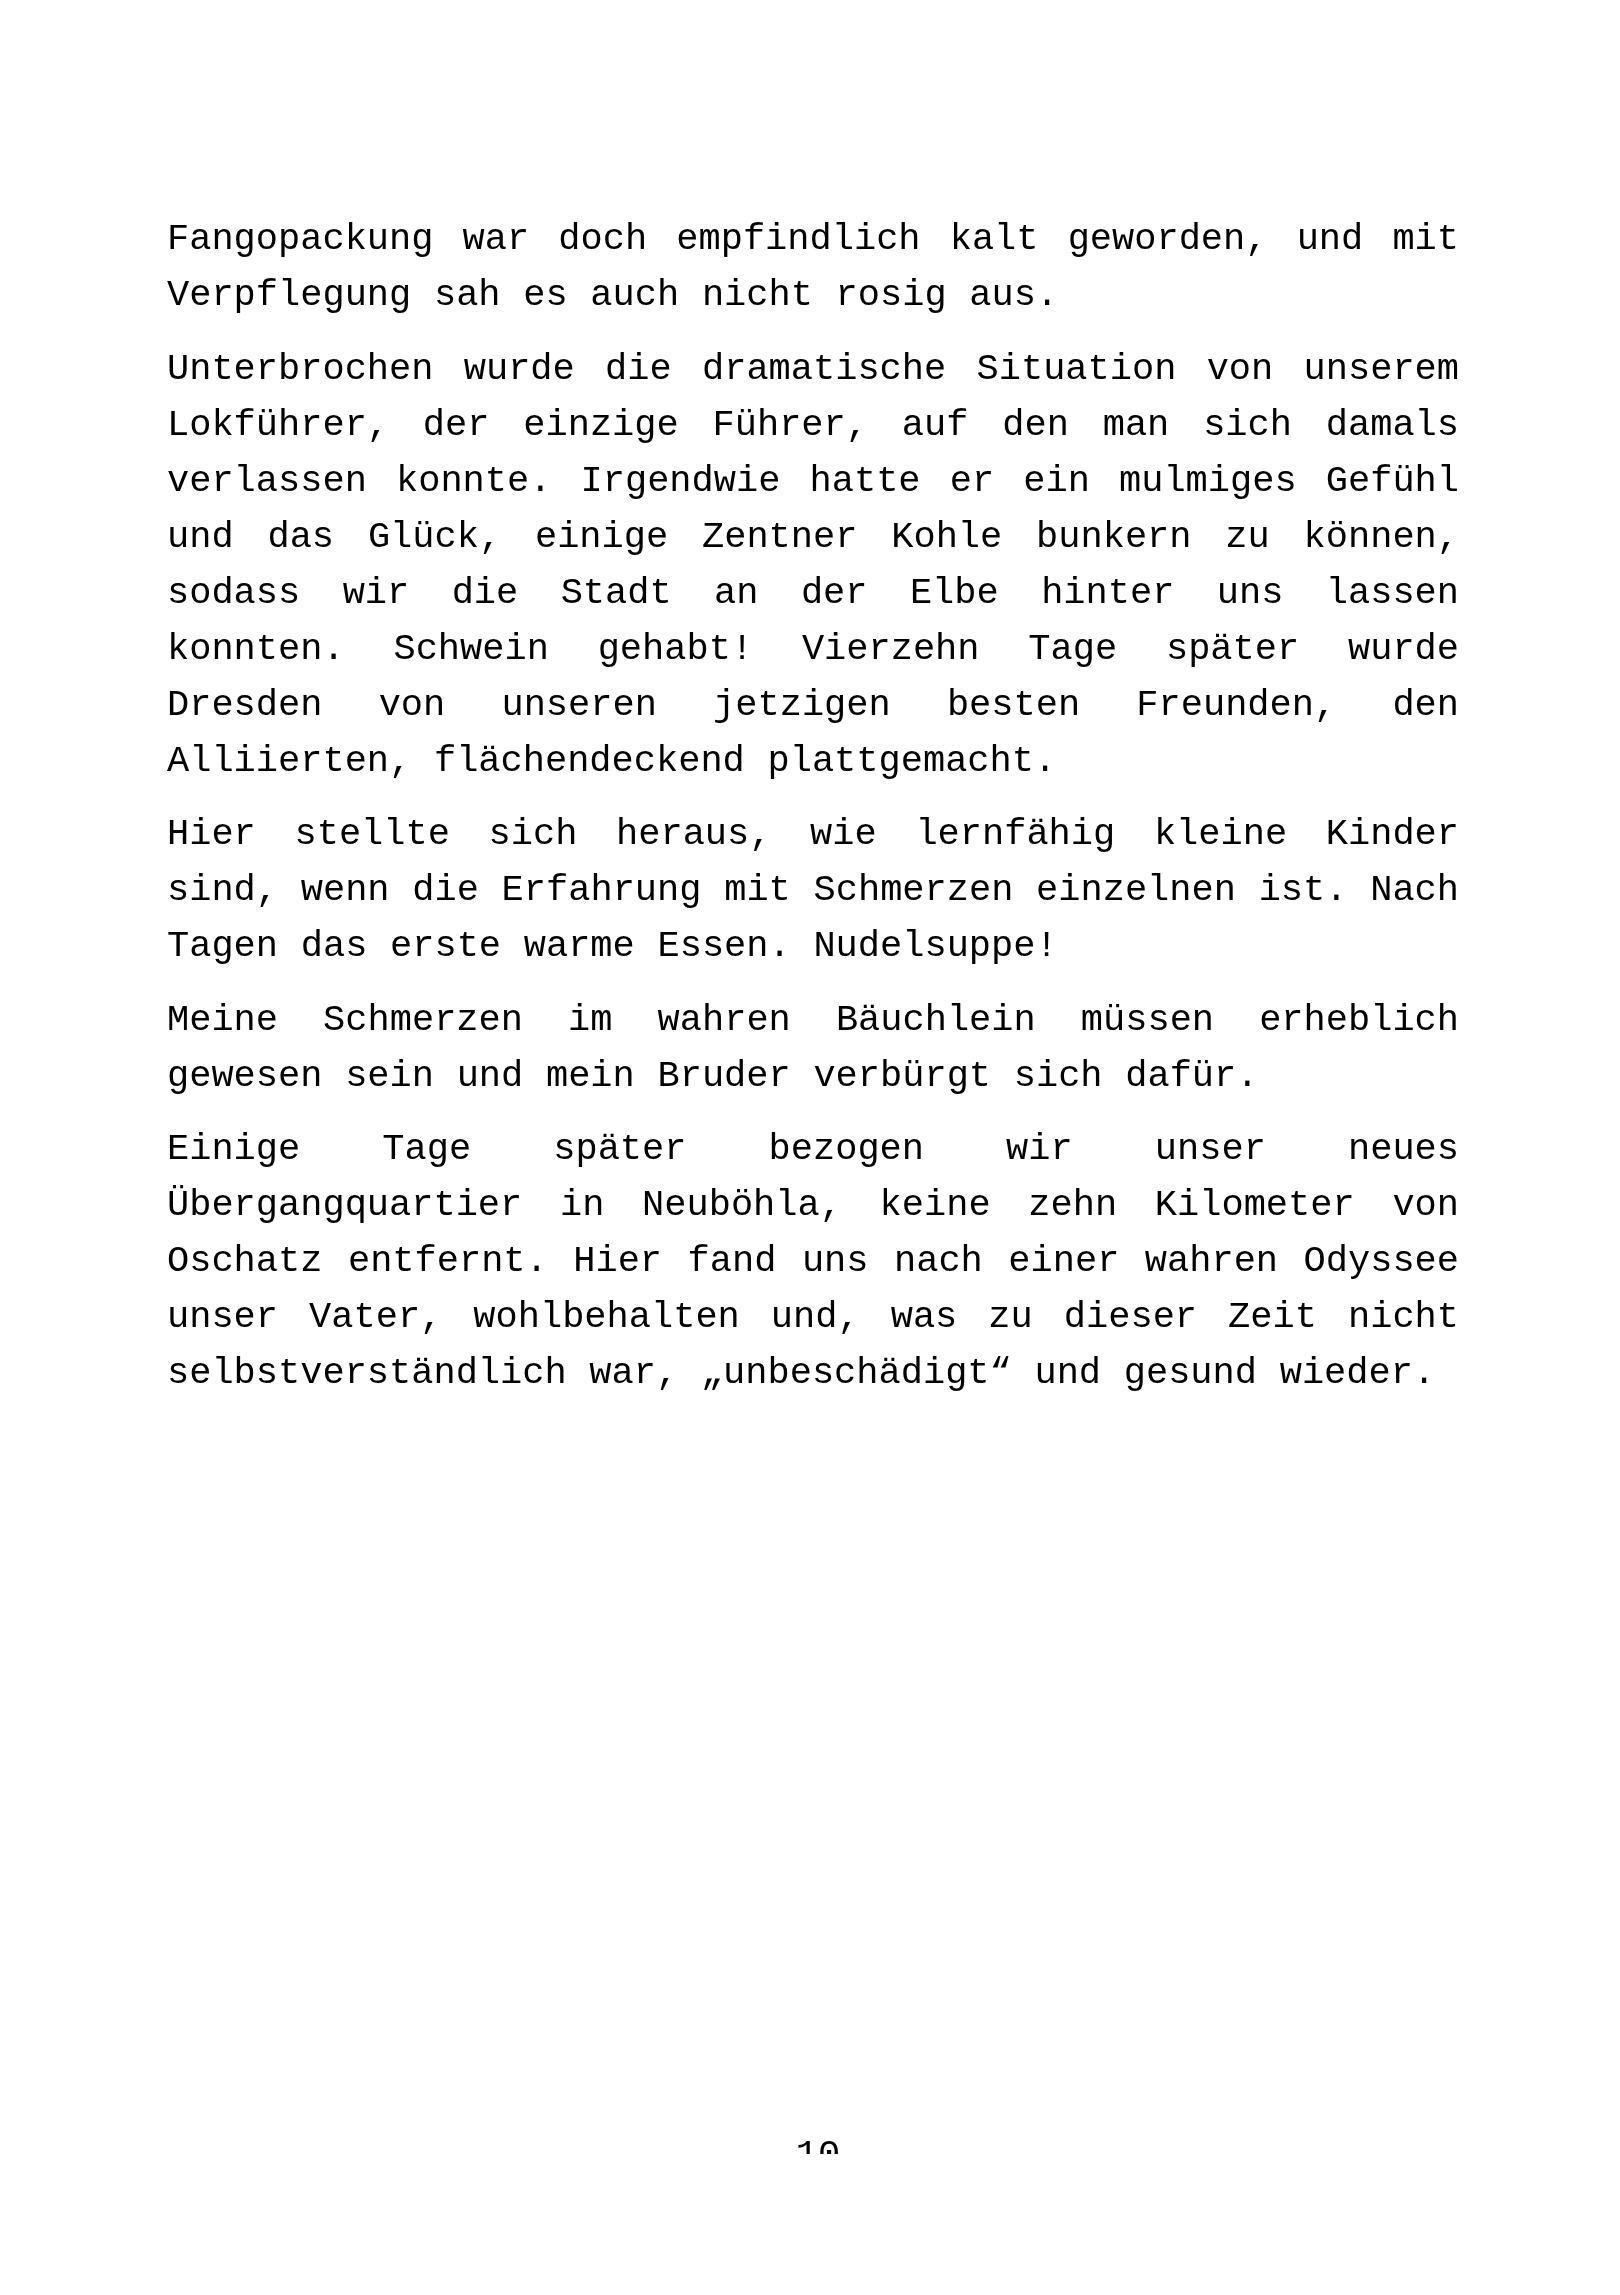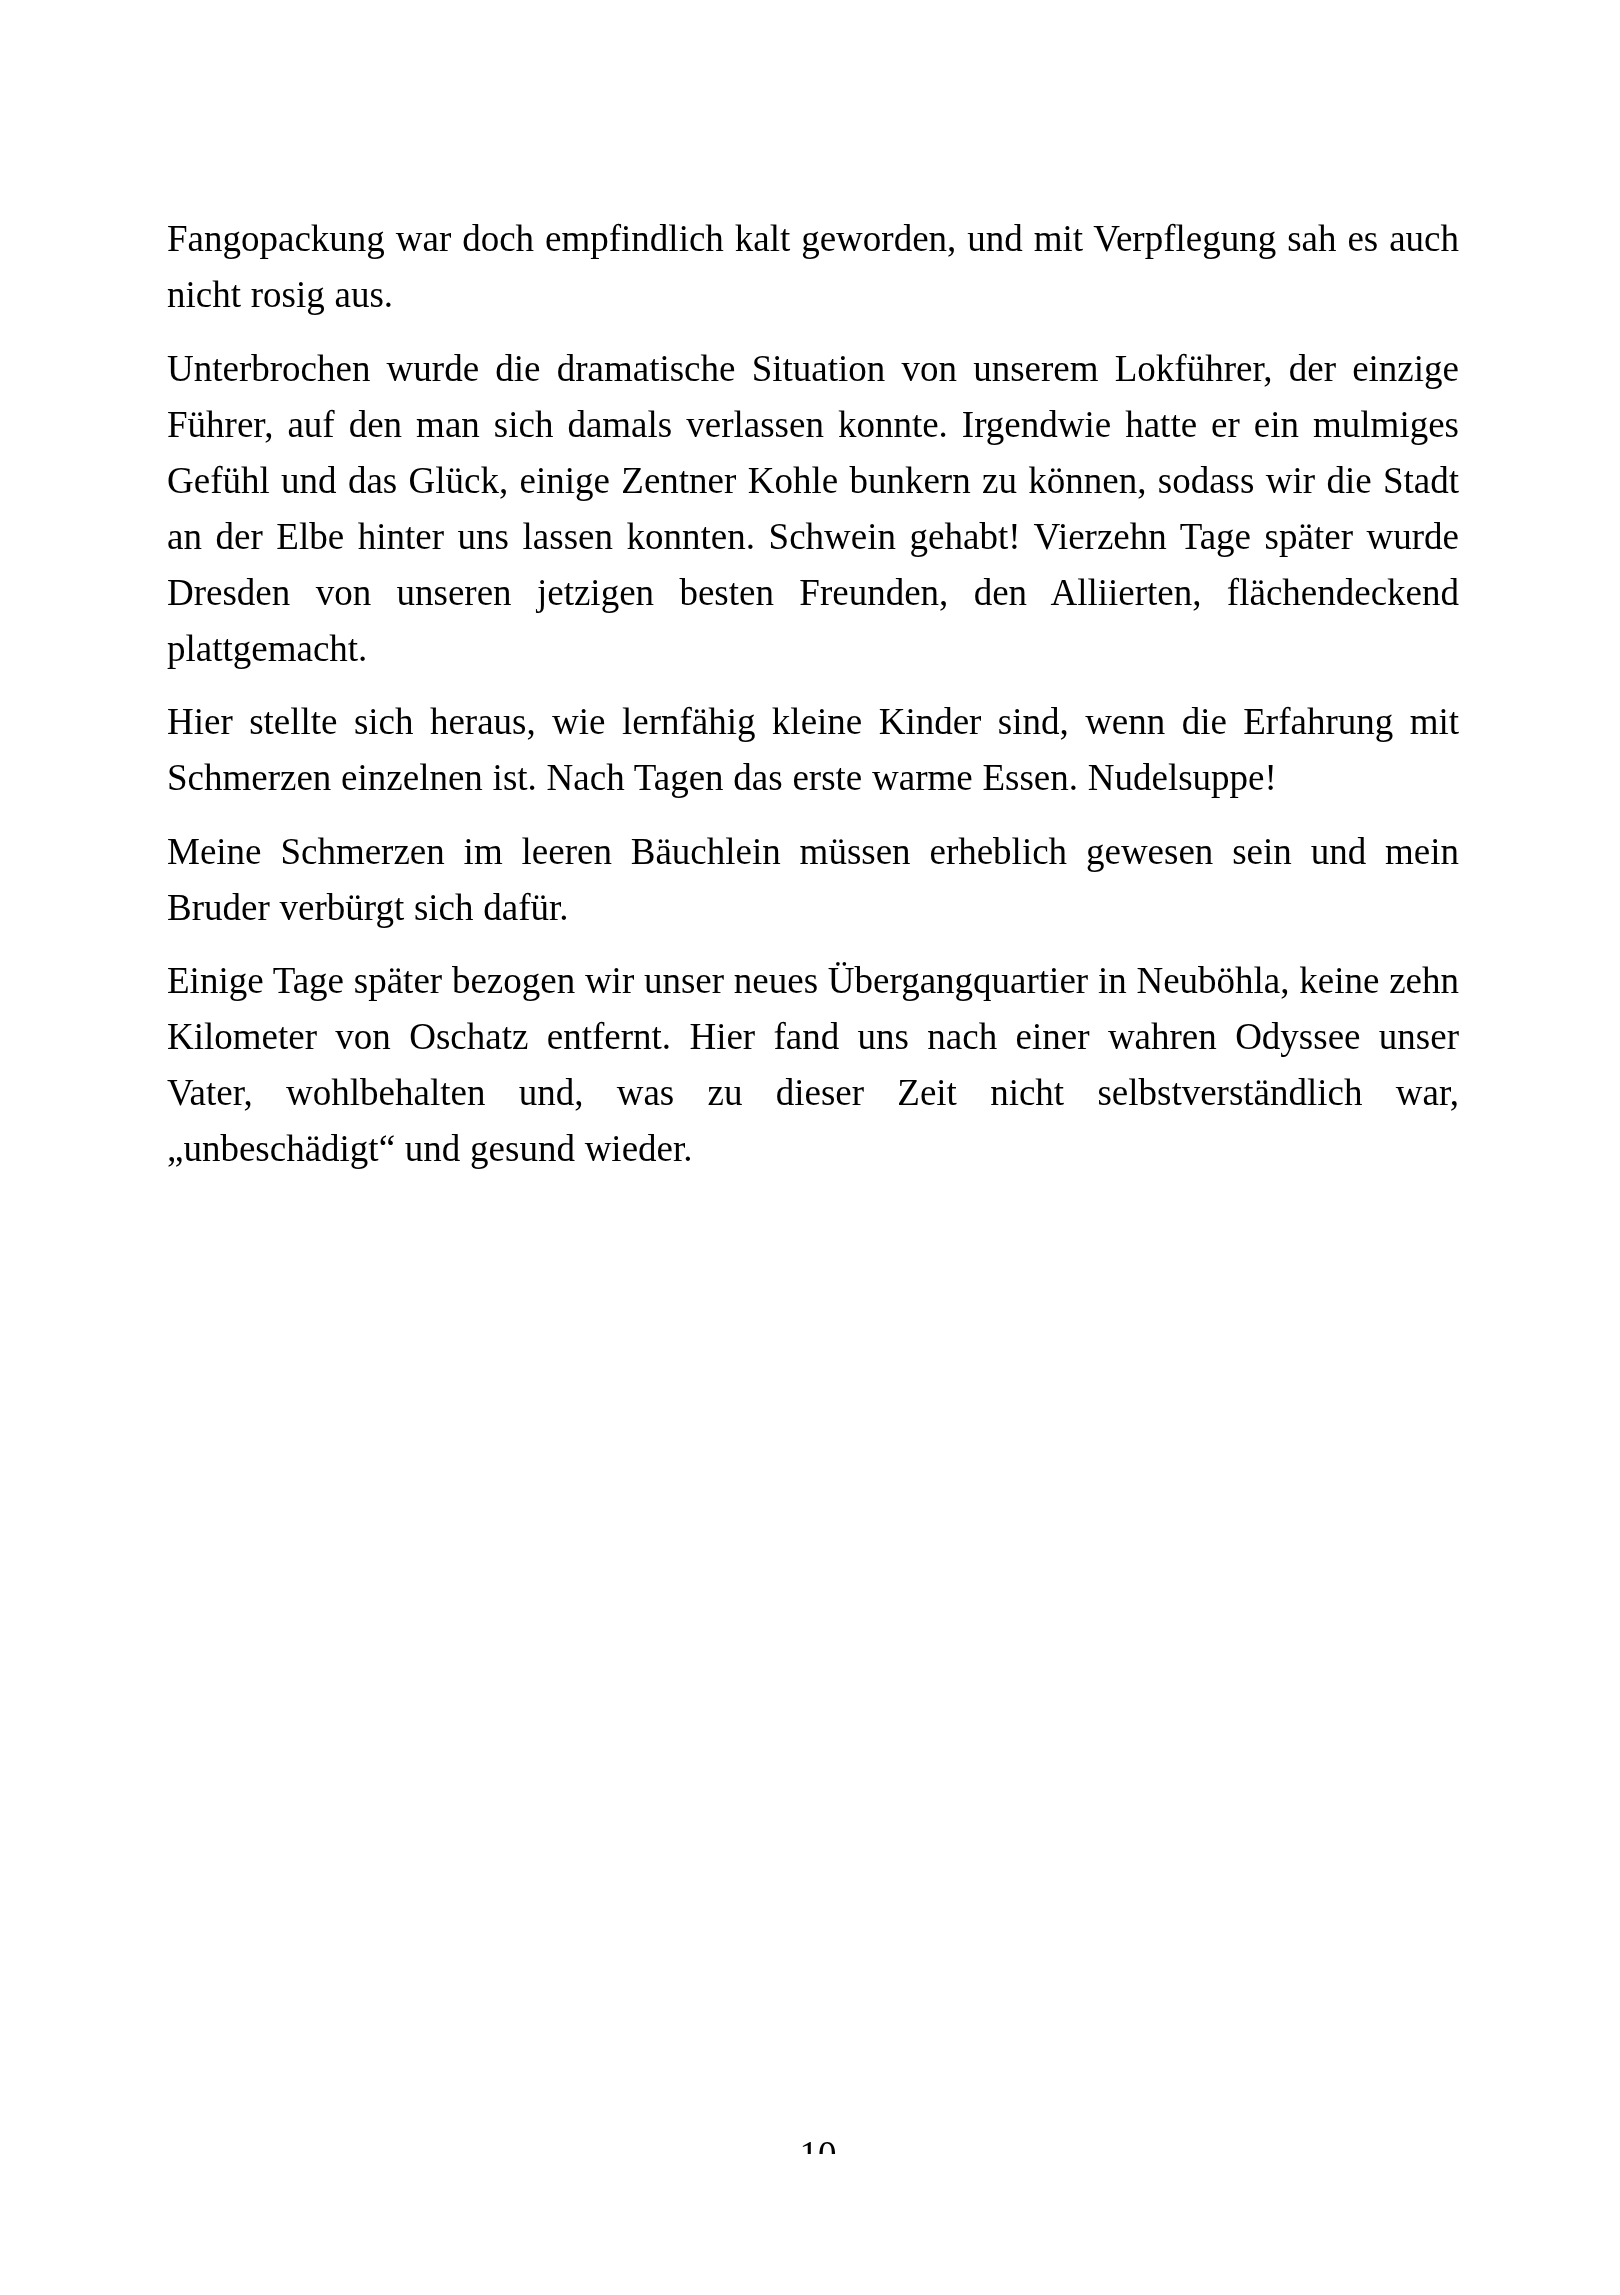--- a/index.html
+++ b/index.html
@@ -6,21 +6,21 @@
     margin: 0;
     padding: 0;
     background: #ffffff;
   }
   .page {
     position: relative;
     width: 1620px;
     height: 2154px;
     background: #ffffff;
     color: #000000;
-    font-family: Liberation Serif, serif;
+    font-family: Liberation Mono, monospace;
     overflow: hidden;
   }
   .text-block {
     position: absolute;
     left: 167px;
     top: 211px;
     width: 1292px;
   }
   .text-block p {
     margin: 0 0 17.6px 0;
@@ -42,18 +42,18 @@
   }
 </style>
 </head>
 <body>
 
 <div class="page">
   <div class="text-block">
     <p>Fangopackung war doch empfindlich kalt geworden, und mit Verpflegung sah es auch nicht rosig aus.</p>
     <p>Unterbrochen wurde die dramatische Situation von unserem Lokführer, der einzige Führer, auf den man sich damals verlassen konnte. Irgendwie hatte er ein mulmiges Gefühl und das Glück, einige Zentner Kohle bunkern zu können, sodass wir die Stadt an der Elbe hinter uns lassen konnten. Schwein gehabt! Vierzehn Tage später wurde Dresden von unseren jetzigen besten Freunden, den Alliierten, flächendeckend plattgemacht.</p>
     <p>Hier stellte sich heraus, wie lernfähig kleine Kinder sind, wenn die Erfahrung mit Schmerzen einzelnen ist. Nach Tagen das erste warme Essen. Nudelsuppe!</p>
-    <p>Meine Schmerzen im leeren Bäuchlein müssen erheblich gewesen sein und mein Bruder verbürgt sich dafür.</p>
+    <p>Meine Schmerzen im wahren Bäuchlein müssen erheblich gewesen sein und mein Bruder verbürgt sich dafür.</p>
     <p>Einige Tage später bezogen wir unser neues Übergangquartier in Neuböhla, keine zehn Kilometer von Oschatz entfernt. Hier fand uns nach einer wahren Odyssee unser Vater, wohlbehalten und, was zu dieser Zeit nicht selbstverständlich war, „unbeschädigt“ und gesund wieder.</p>
   </div>
   <div class="page-number">10</div>
 </div>
 
 
 </body></html>

